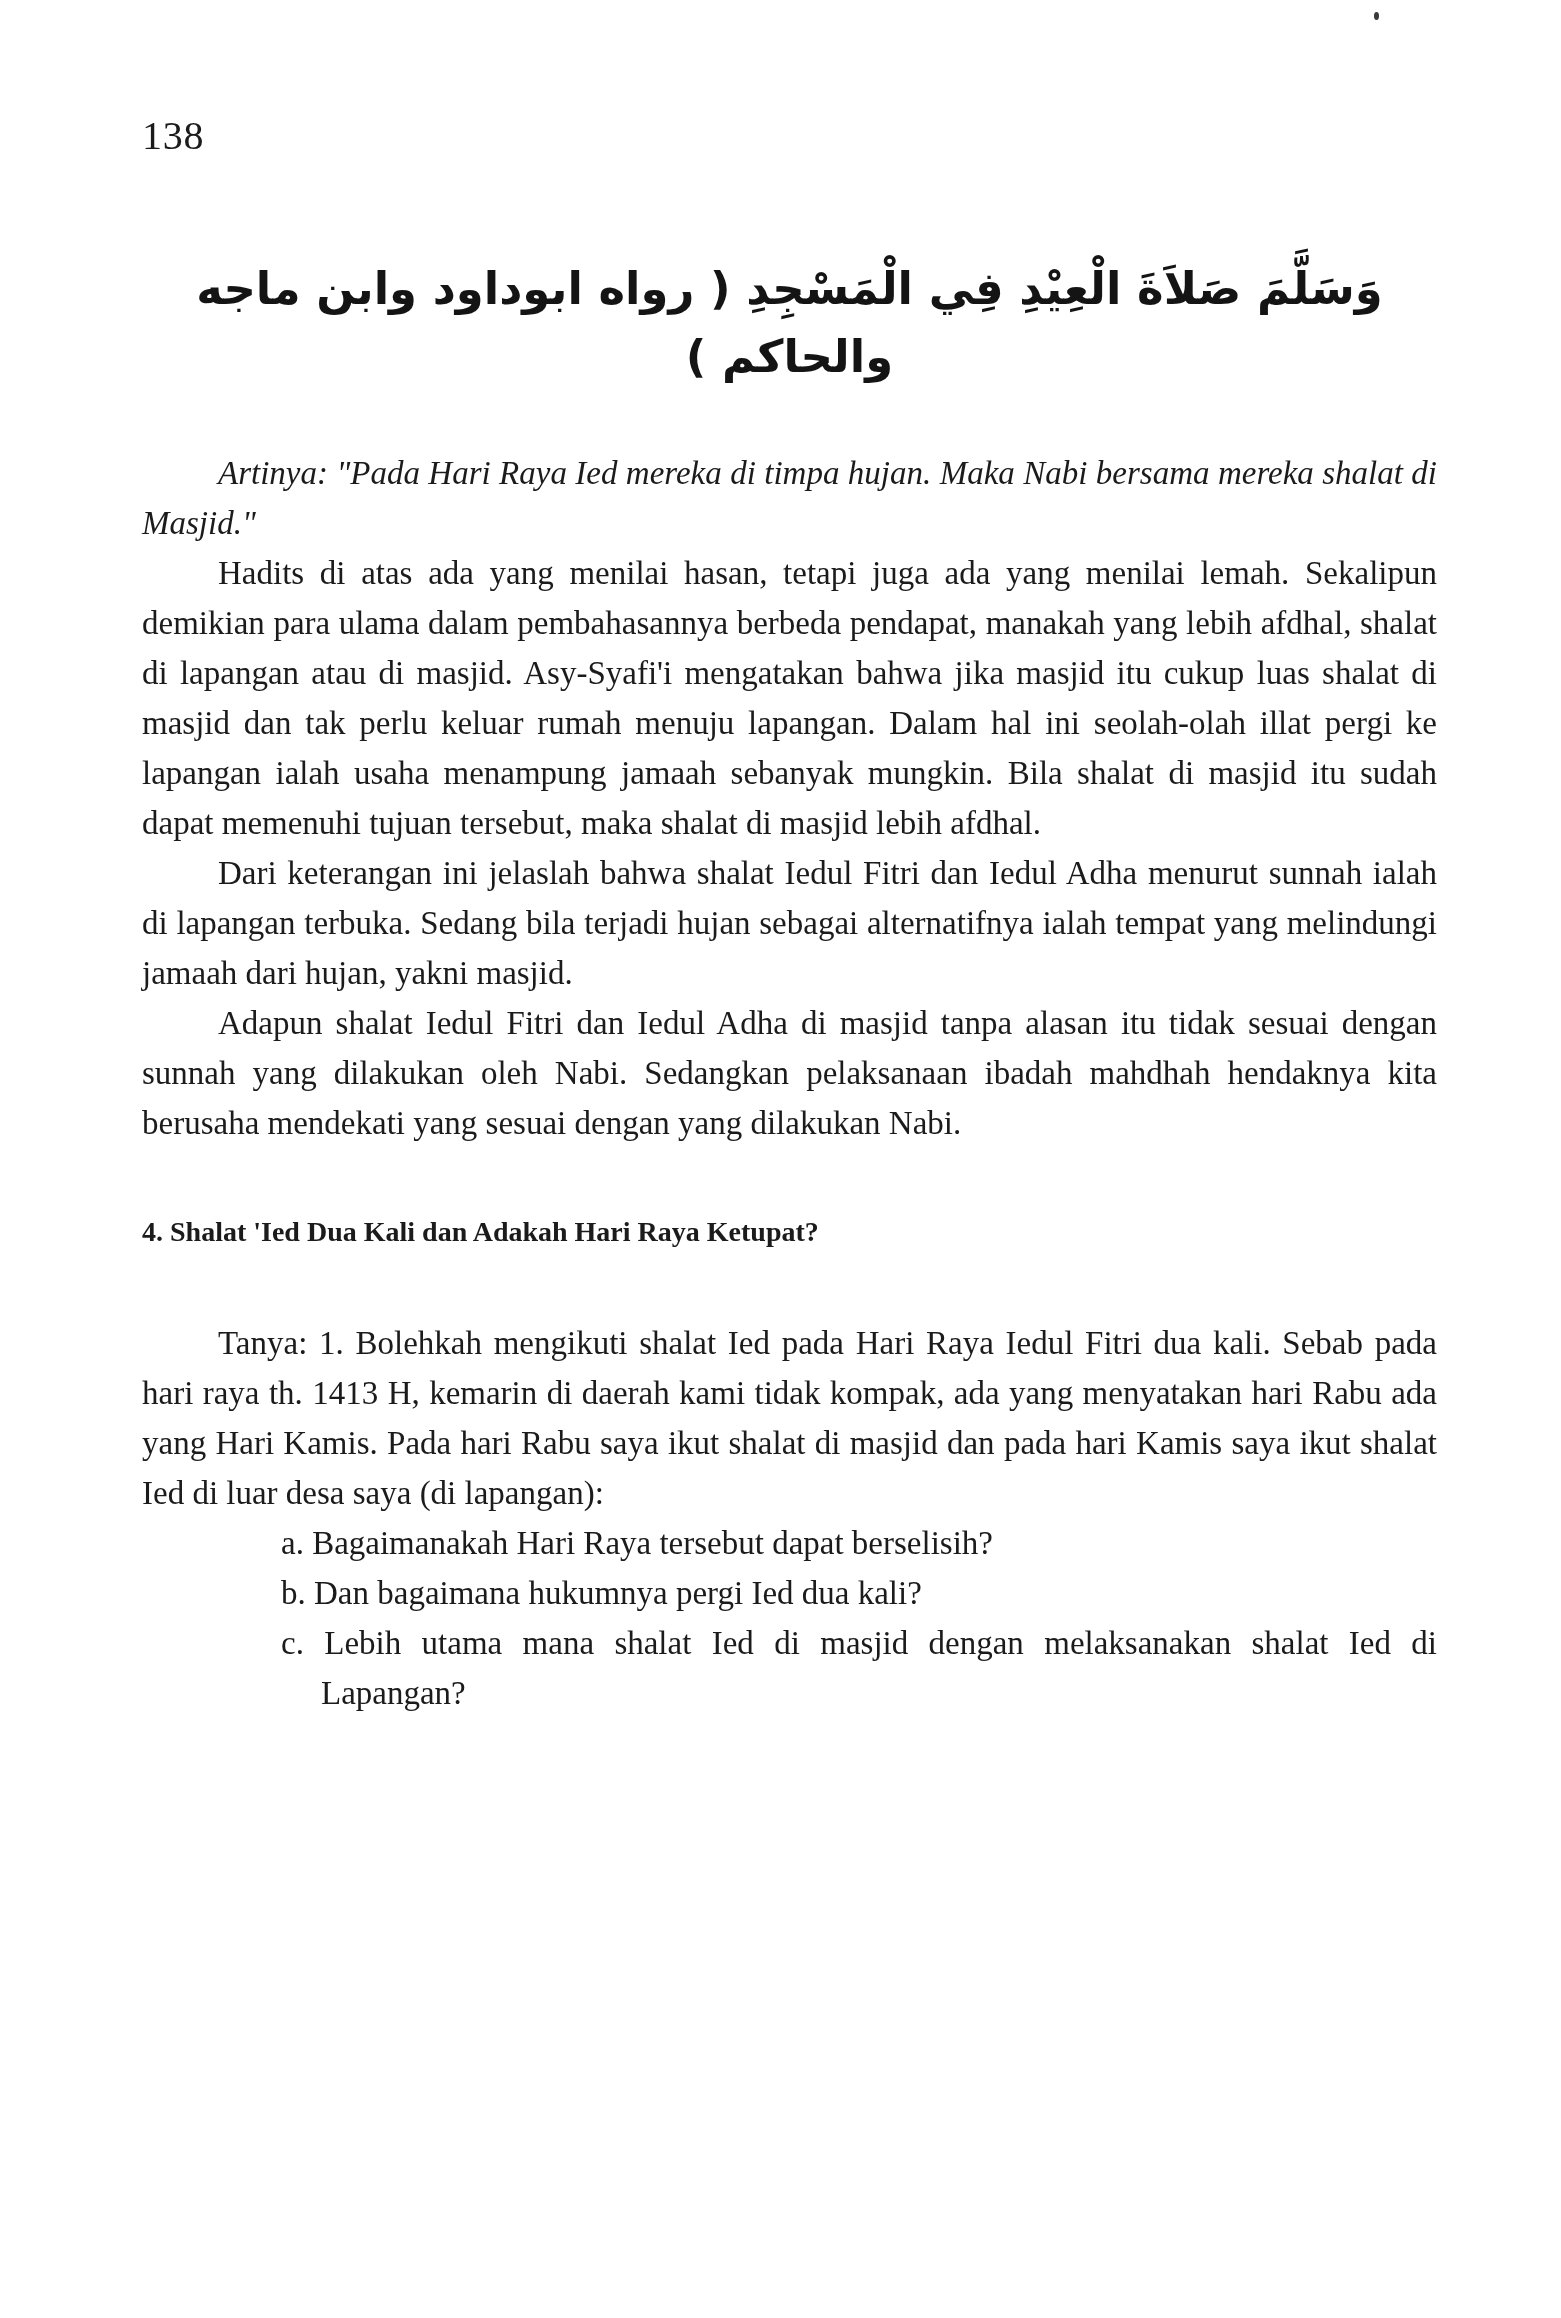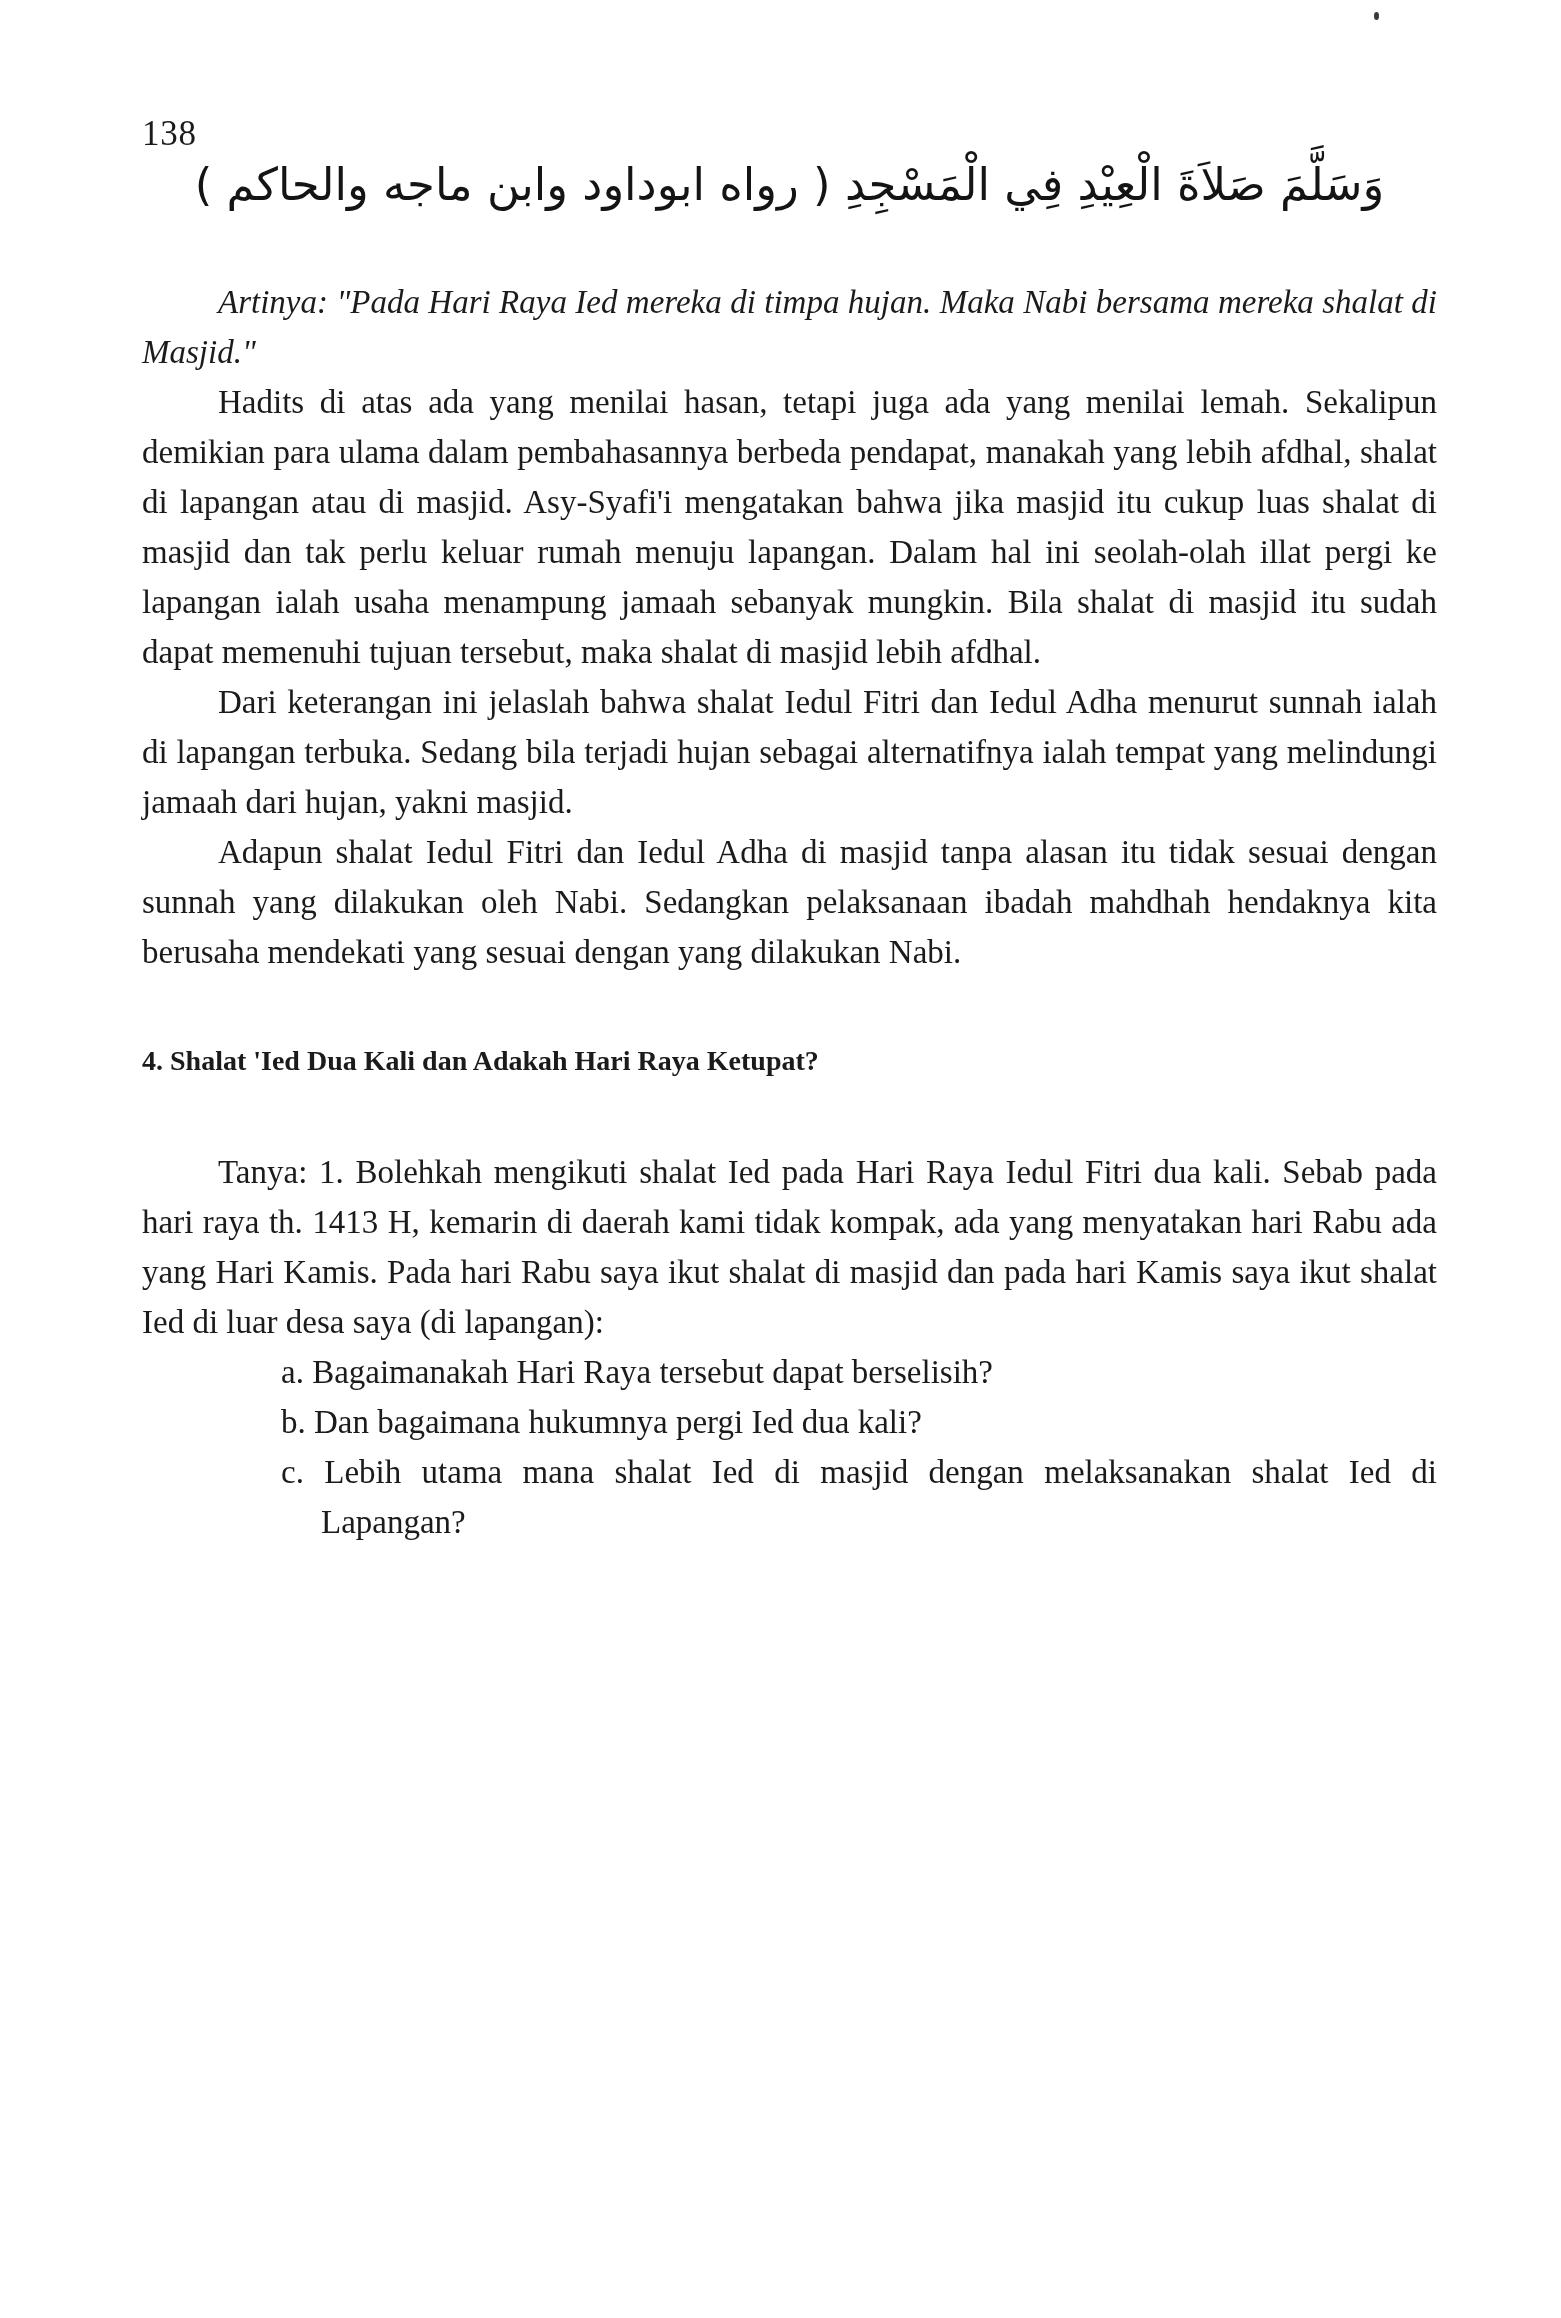--- a/index.html
+++ b/index.html
@@ -13,31 +13,32 @@
     height: 2319px;
     margin: 0 auto;
     background: #ffffff;
     color: #1b1b1b;
     font-family: "Liberation Serif", "DejaVu Serif", serif;
     box-sizing: border-box;
     padding: 116px 124px 0 142px;
     overflow: hidden;
   }
   .page-number {
-    font-size: 35px;
+    font-size: 40px;
     line-height: 1;
     letter-spacing: 0.8px;
+    margin-bottom: 99px;
   }
   .arabic-line {
     direction: rtl;
     text-align: center;
     font-family: "DejaVu Sans", sans-serif;
     font-size: 45px;
     line-height: 1.5;
-    font-weight: normal;
+    font-weight: bold;
     margin: 0 33px 58px 33px;
     color: #141414;
   }
   .body-text p {
     margin: 0;
     font-size: 33px;
     line-height: 50px;
     text-align: justify;
   }
   p.indent {

